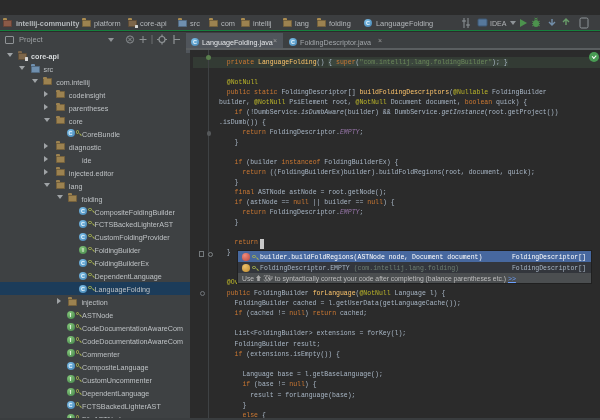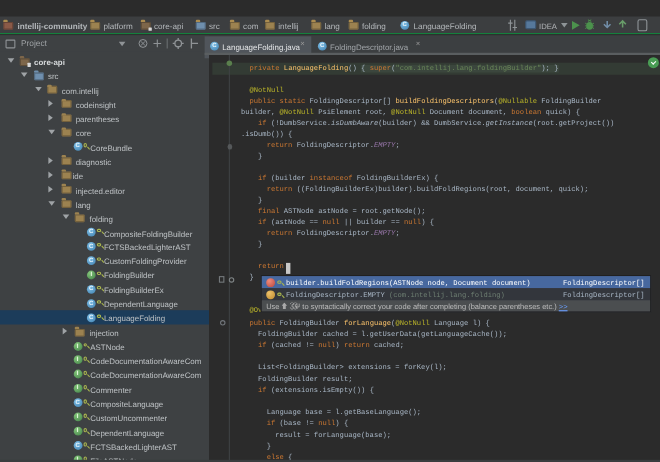--- a/index.html
+++ b/index.html
@@ -145,21 +145,21 @@
           <div class="tx" style="left:82.1px">CoreBundle</div>
         </div>
         <div class="row" style="top:107.60px">
           <div class="ar arr" style="left:44.3px"></div>
           <div class="fo" style="left:55.8px;"></div>
           <div class="tx" style="left:68.8px;">diagnostic</div>
         </div>
         <div class="row" style="top:120.60px">
           <div class="ar arr" style="left:44.3px"></div>
           <div class="fo" style="left:55.8px;"></div>
-          <div class="tx" style="left:66px;">ide</div>
+          <div class="tx" style="left:82px;">ide</div>
         </div>
         <div class="row" style="top:133.60px">
           <div class="ar arr" style="left:44.3px"></div>
           <div class="fo" style="left:55.8px;"></div>
           <div class="tx" style="left:68.8px;">injected.editor</div>
         </div>
         <div class="row" style="top:146.50px">
           <div class="ar arv" style="left:44.3px"></div>
           <div class="fo" style="left:55.8px;"></div>
           <div class="tx" style="left:68.8px;">lang</div>

